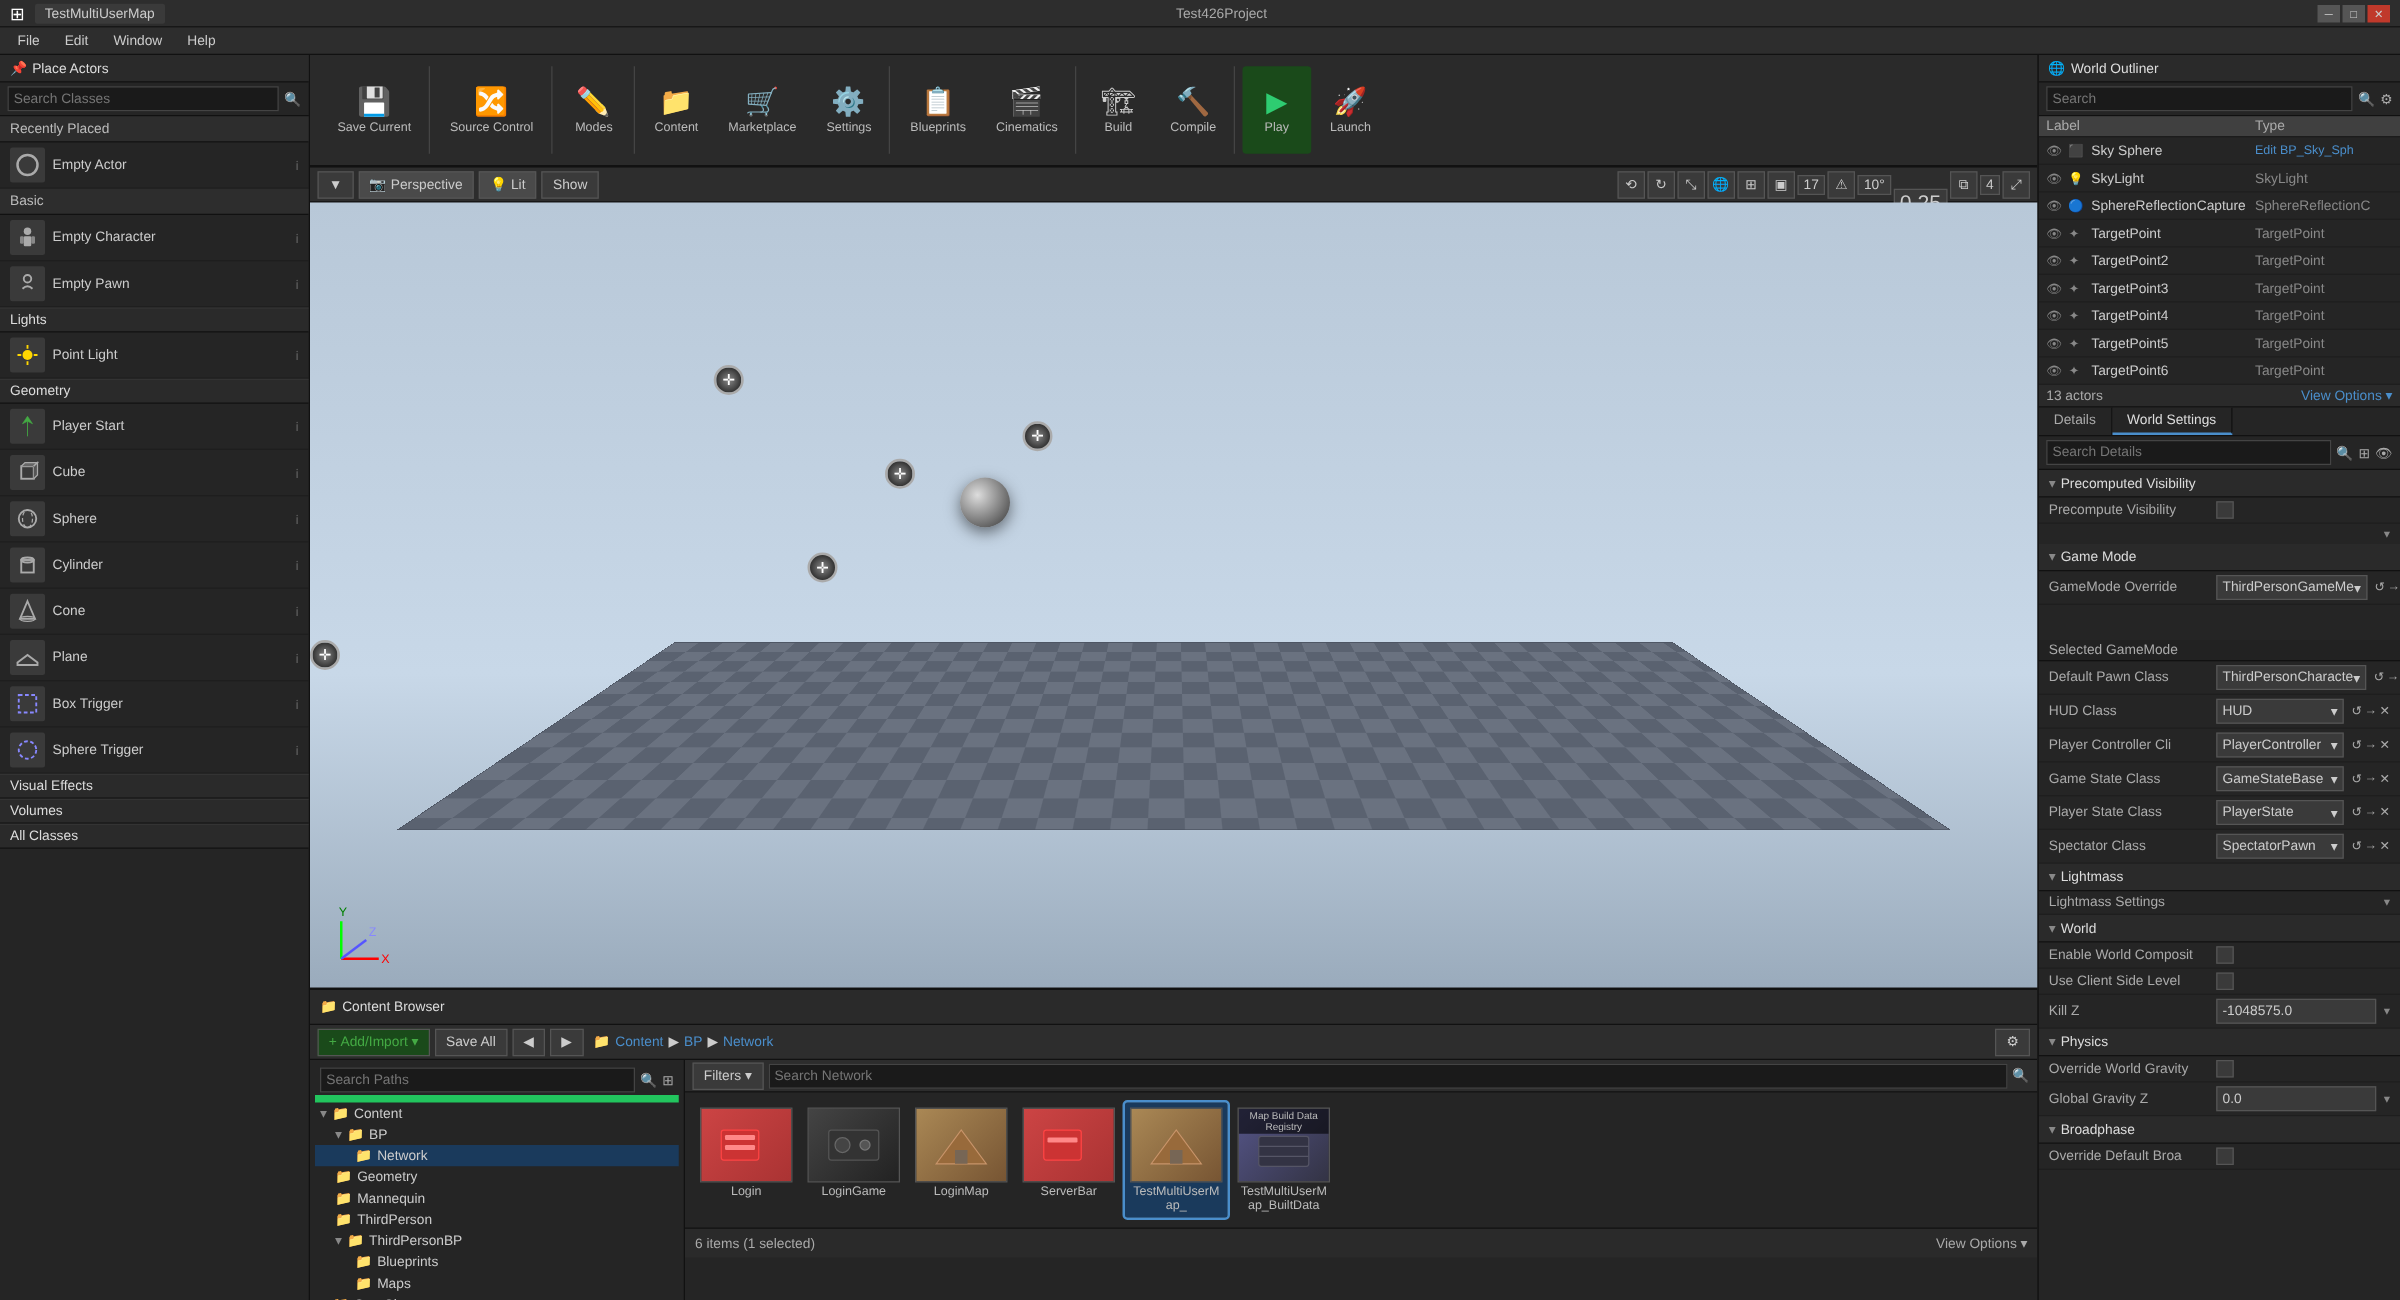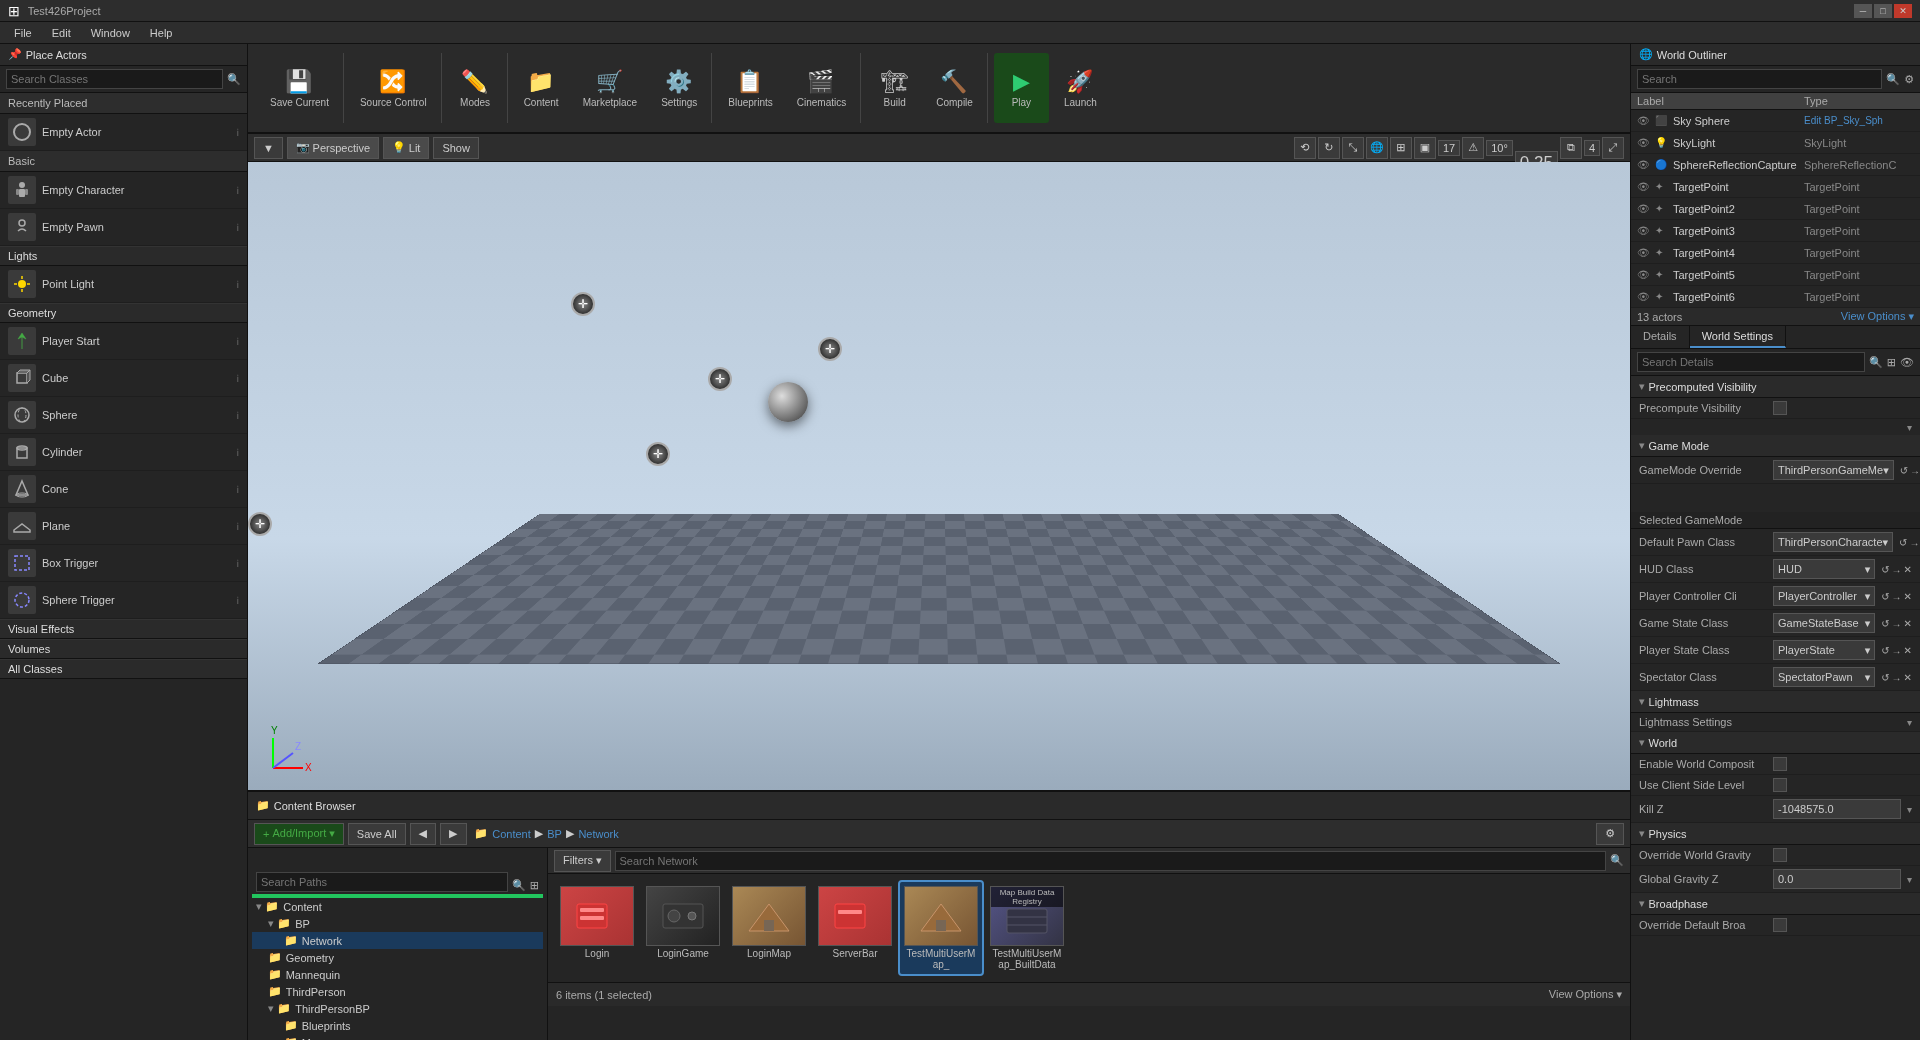--- a/index.html
+++ b/index.html
@@ -167,20 +167,23 @@
     .coord-display { position: absolute; bottom: 10px; left: 15px; font-size: 11px; color: #fff; z-index: 10; }
 
     
     .sphere-obj { position: absolute; width: 40px; height: 40px; background: radial-gradient(circle at 35% 35%, #ddd, #888, #333); border-radius: 50%; box-shadow: 0 4px 12px rgba(0,0,0,0.5); }
   </style>
 </head>
 <body>
 
 <div id="titlebar">
   <span class="logo">⊞</span>
+  <span class="title">
+    <span style="background:#3a3a3a;padding:2px 8px;border-radius:2px;color:#ccc;">TestMultiUserMap</span>
+  </span>
   <span style="flex:1;font-size:11px;color:#aaa;">Test426Project</span>
   <div class="winbtns">
     <div class="winbtn">─</div>
     <div class="winbtn">□</div>
     <div class="winbtn close">✕</div>
   </div>
 </div>
 
 <div id="menubar">
   <div class="menu-item">File</div>
@@ -496,21 +499,21 @@
             <span style="cursor:pointer;color:#4a8ecb;">BP</span>
             <span>▶</span>
             <span style="cursor:pointer;color:#4a8ecb;">Network</span>
           </div>
           <div style="flex:1"></div>
           <div class="cb-btn">⚙</div>
         </div>
         <div id="cb-main">
 
           <div id="cb-tree">
-            <div style="padding:2px 4px;border-bottom:4px solid #22c55e;display:flex;align-items:flex-end;gap:4px;margin-top:18px;">
+            <div style="padding:2px 4px;border-bottom:6px solid #22c55e;display:flex;align-items:center;gap:4px;">
               <input type="text" style="flex: 1 1 0%; background: rgb(26, 26, 26); border: 1px solid rgb(68, 68, 68); color: rgb(204, 204, 204); padding: 2px 4px; font-size: 11px; height: 20px;" placeholder="Search Paths">
               <span style="cursor:pointer;color:#aaa;">🔍</span>
               <span style="cursor:pointer;color:#aaa;">⊞</span>
             </div>
 
             <div class="tree-item">
               <span style="color:#888;">▾</span>
               <span>📁</span>
               <span>Content</span>
             </div>

